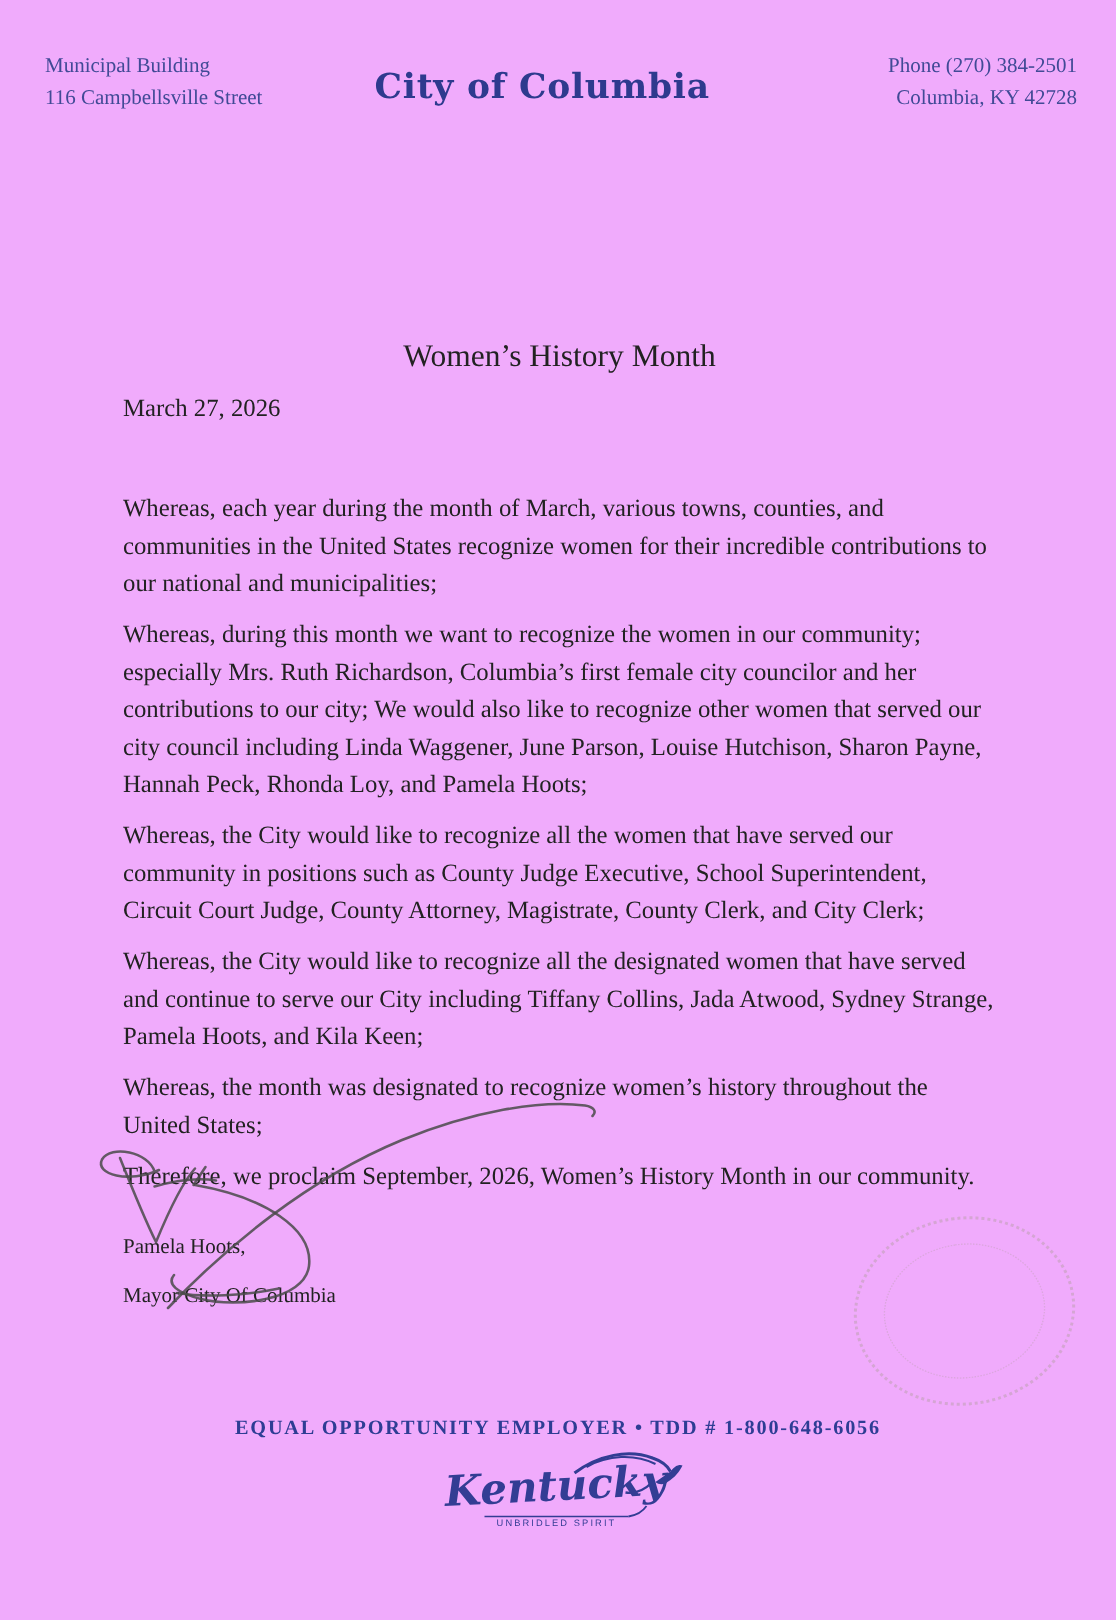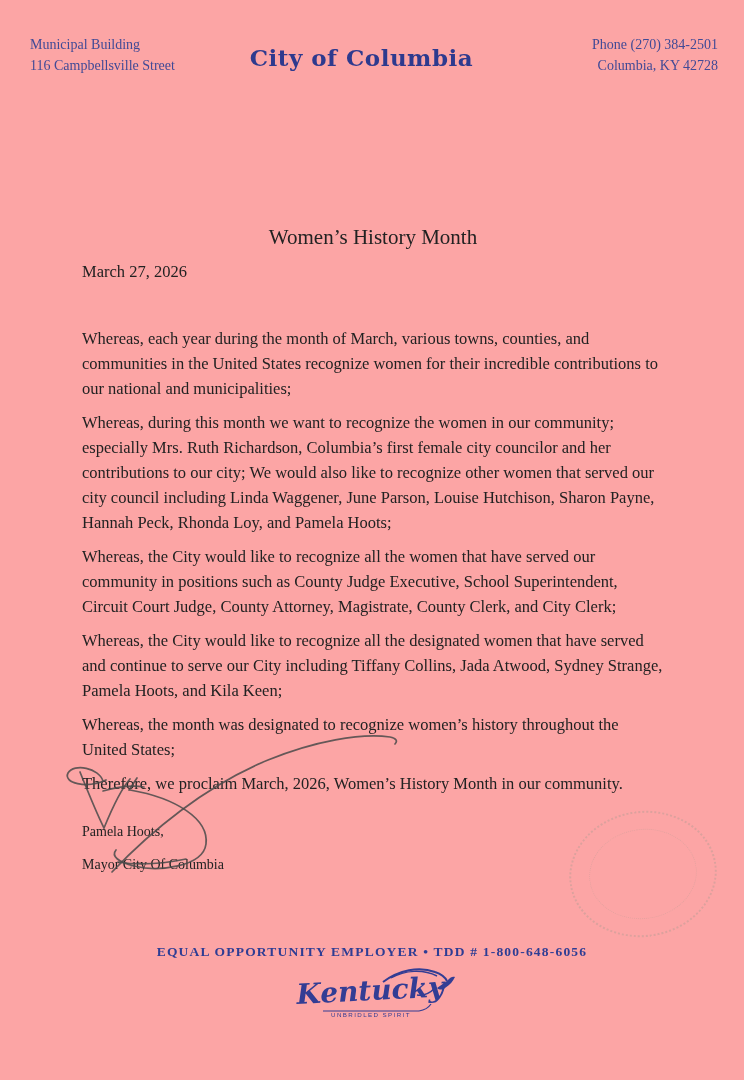--- a/index.html
+++ b/index.html
@@ -1,20 +1,20 @@
 <!DOCTYPE html>
 <html><head>
 <meta charset="utf-8">
 <style>
   html,body{margin:0;padding:0;background:#9a9a9a;}
   .page{
     position:relative;
     width:744px;height:1080px;
     margin:0 auto;
-    background:#fca5a5;
+    background:#f0abfc;
     font-family:"Liberation Serif", serif;
     color:#222;
     overflow:hidden;
   }
   
   .letterhead{
     position:absolute;left:30px;right:26px;top:34px;
     display:flex;justify-content:space-between;align-items:flex-start;
     color:#414a96;
   }
@@ -90,21 +90,21 @@
   </div>
 
   <div class="doc">
     <h1 class="doc-title">Women’s History Month</h1>
     <div class="doc-date">March 27, 2026</div>
     <p>Whereas, each year during the month of March, various towns, counties, and communities in the United States recognize women for their incredible contributions to our national and municipalities;</p>
     <p>Whereas, during this month we want to recognize the women in our community; especially Mrs. Ruth Richardson, Columbia’s first female city councilor and her contributions to our city; We would also like to recognize other women that served our city council including Linda Waggener, June Parson, Louise Hutchison, Sharon Payne, Hannah Peck, Rhonda Loy, and Pamela Hoots;</p>
     <p>Whereas, the City would like to recognize all the women that have served our community in positions such as County Judge Executive, School Superintendent, Circuit Court Judge, County Attorney, Magistrate, County Clerk, and City Clerk;</p>
     <p>Whereas, the City would like to recognize all the designated women that have served and continue to serve our City including Tiffany Collins, Jada Atwood, Sydney Strange, Pamela Hoots, and Kila Keen;</p>
     <p>Whereas, the month was designated to recognize women’s history throughout the United States;</p>
-    <p>Therefore, we proclaim March, 2026, Women’s History Month in our community.</p>
+    <p>Therefore, we proclaim September, 2026, Women’s History Month in our community.</p>
   </div>
 
   <div class="sig-block">
     <div>Pamela Hoots,</div>
     <div>Mayor City Of Columbia</div>
   </div>
 
   <svg class="sig-svg" viewBox="0 0 744 1080" aria-hidden="true">
 
     <path d="M 112,872 C 150,832 205,786 268,760 C 315,741 360,733 390,737 C 396,738 398,741 395,744"></path>

